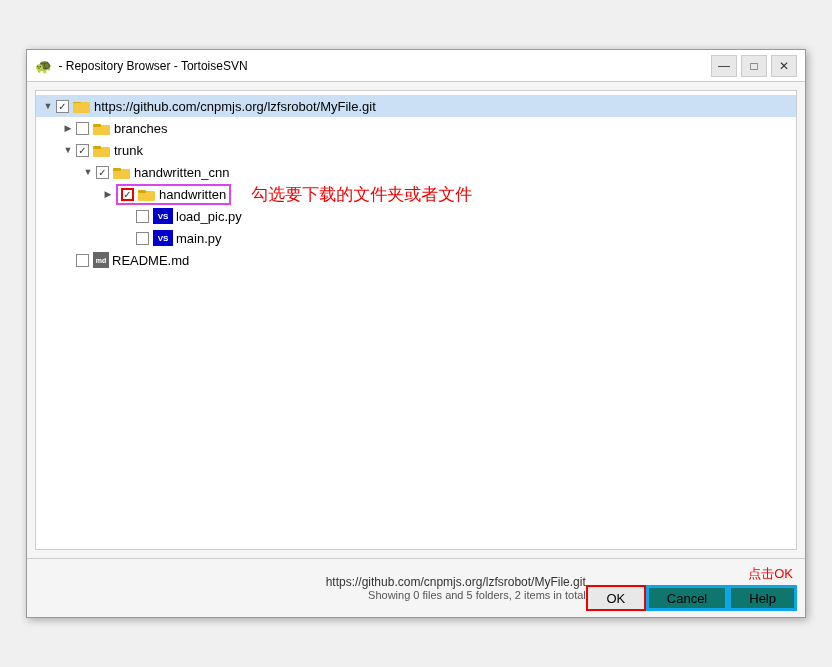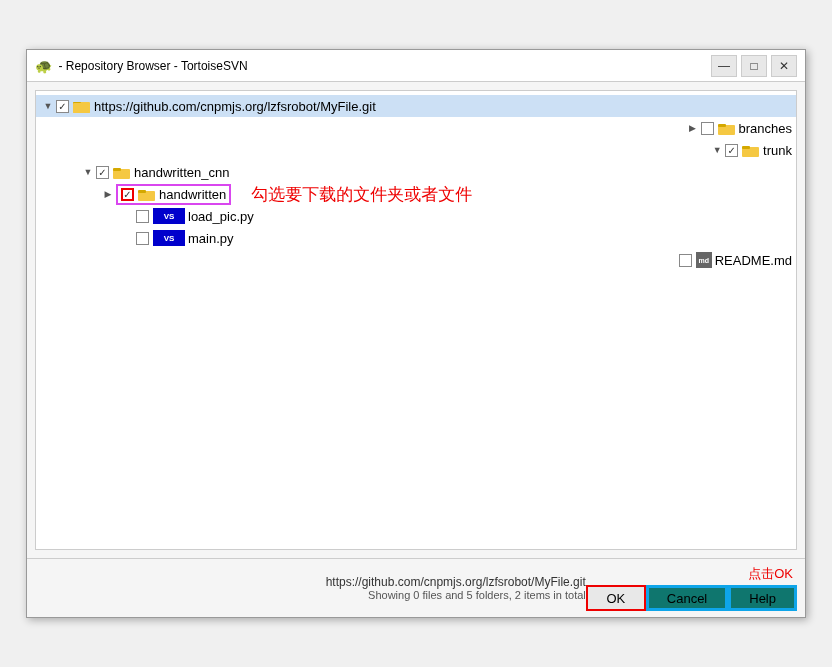--- a/index.html
+++ b/index.html
@@ -69,21 +69,21 @@
       display: flex;
       align-items: center;
       padding: 2px 4px;
       cursor: pointer;
       white-space: nowrap;
       height: 22px;
     }
     .tree-item.selected { background: #cce0f5; }
 
     .indent1 { padding-left: 4px; }
-    .indent2 { padding-left: 24px; justify-content: flex-end; }
+    .indent2 { padding-left: 24px; }
     .indent3 { padding-left: 44px; }
     .indent4 { padding-left: 64px; }
     .indent5 { padding-left: 84px; }
 
     .expander {
       width: 16px;
       height: 16px;
       display: inline-flex;
       align-items: center;
       justify-content: center;
@@ -129,21 +129,21 @@
       font-size: 13px;
       color: #000;
     }
 
     
     .vs-icon {
       background: #0000cc;
       color: #fff;
       font-size: 8px;
       font-weight: bold;
-      width: 32px;
+      width: 20px;
       height: 16px;
       display: inline-flex;
       align-items: center;
       justify-content: center;
       flex-shrink: 0;
       margin-right: 3px;
     }
 
     
     .readme-icon {

